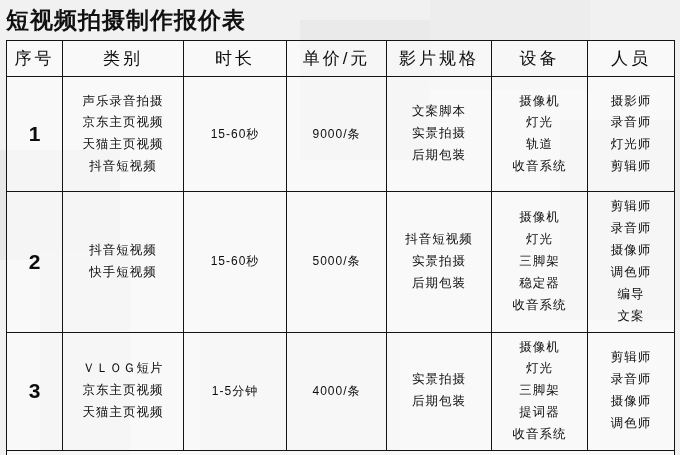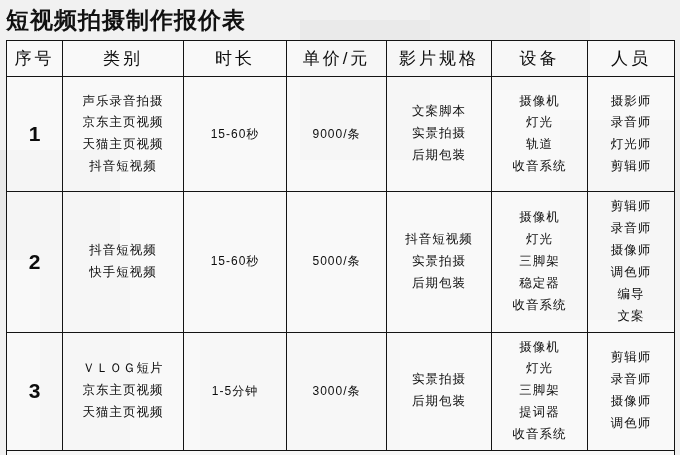--- a/index.html
+++ b/index.html
@@ -203,21 +203,21 @@
       </tr>
 
       <tr class="row3">
         <td class="idx">3</td>
         <td class="cell">
           <div class="ln">ＶＬＯＧ短片</div>
           <div class="ln">京东主页视频</div>
           <div class="ln">天猫主页视频</div>
         </td>
         <td class="dur">1-5分钟</td>
-        <td class="price">3000/条</td>
+        <td class="price">4000/条</td>
         <td class="cell">
           <div class="ln">实景拍摄</div>
           <div class="ln">后期包装</div>
         </td>
         <td class="cell">
           <div class="ln">摄像机</div>
           <div class="ln">灯光</div>
           <div class="ln">三脚架</div>
           <div class="ln">提词器</div>
           <div class="ln">收音系统</div>

